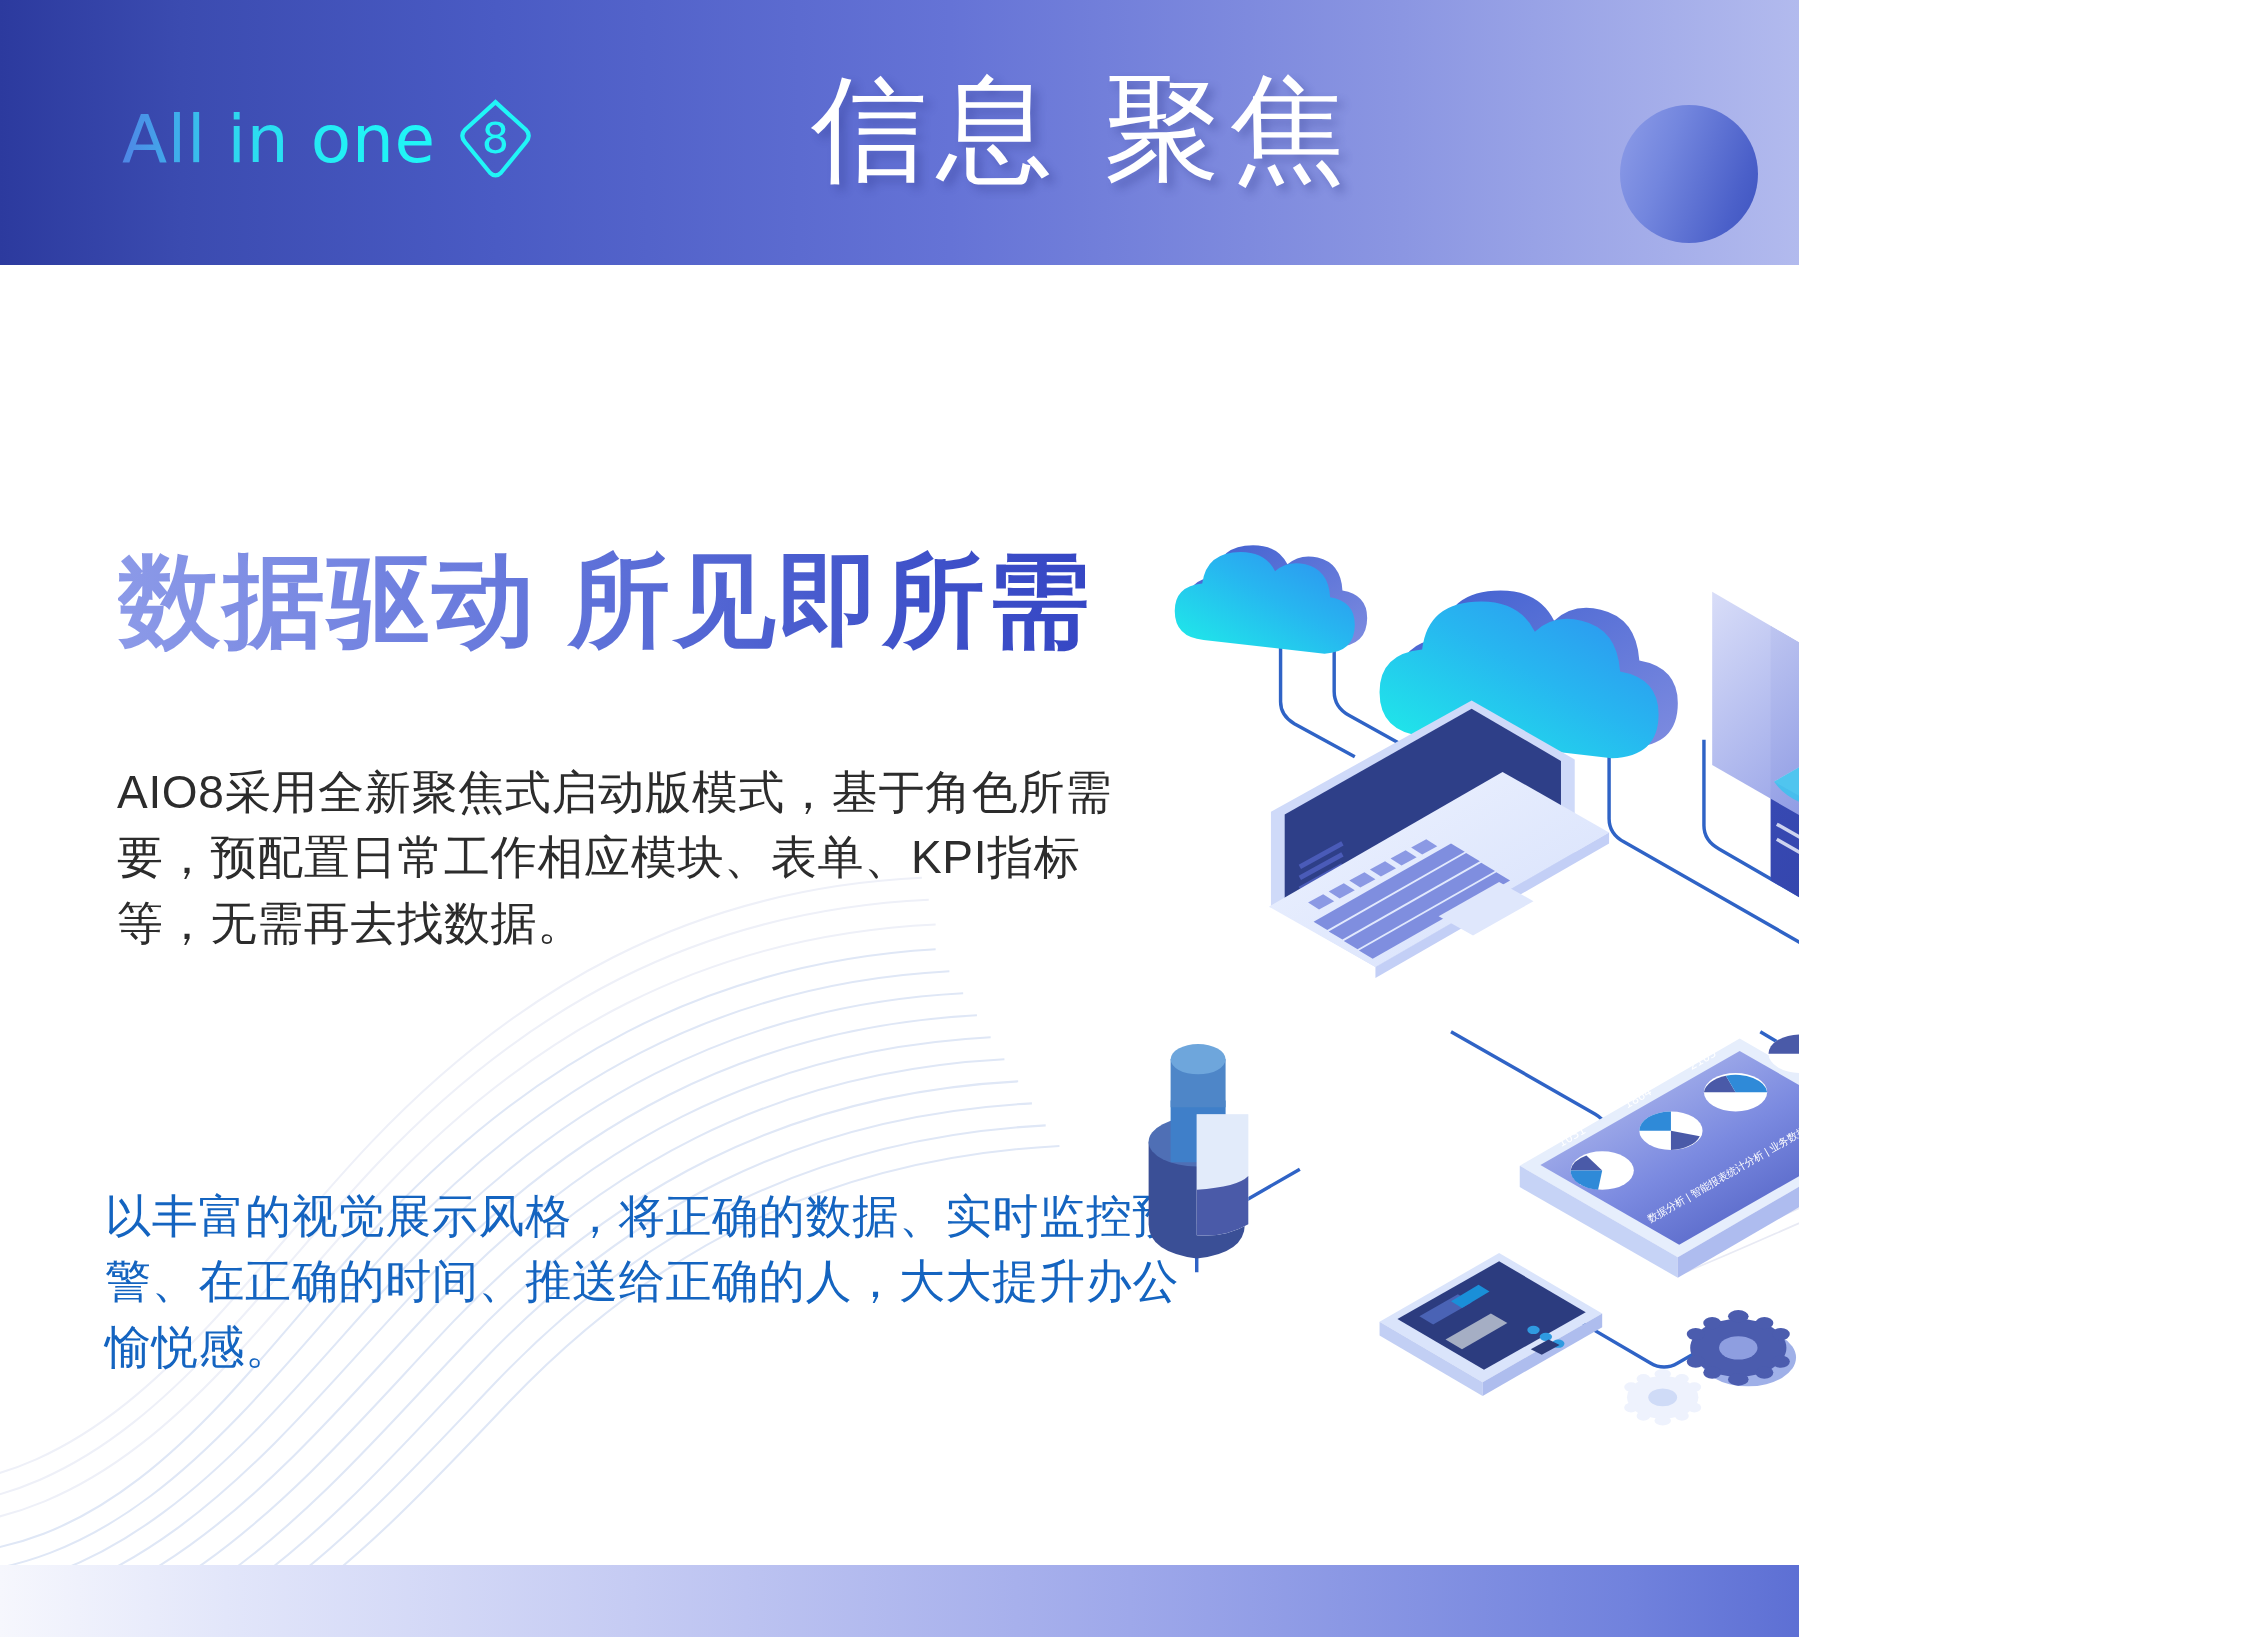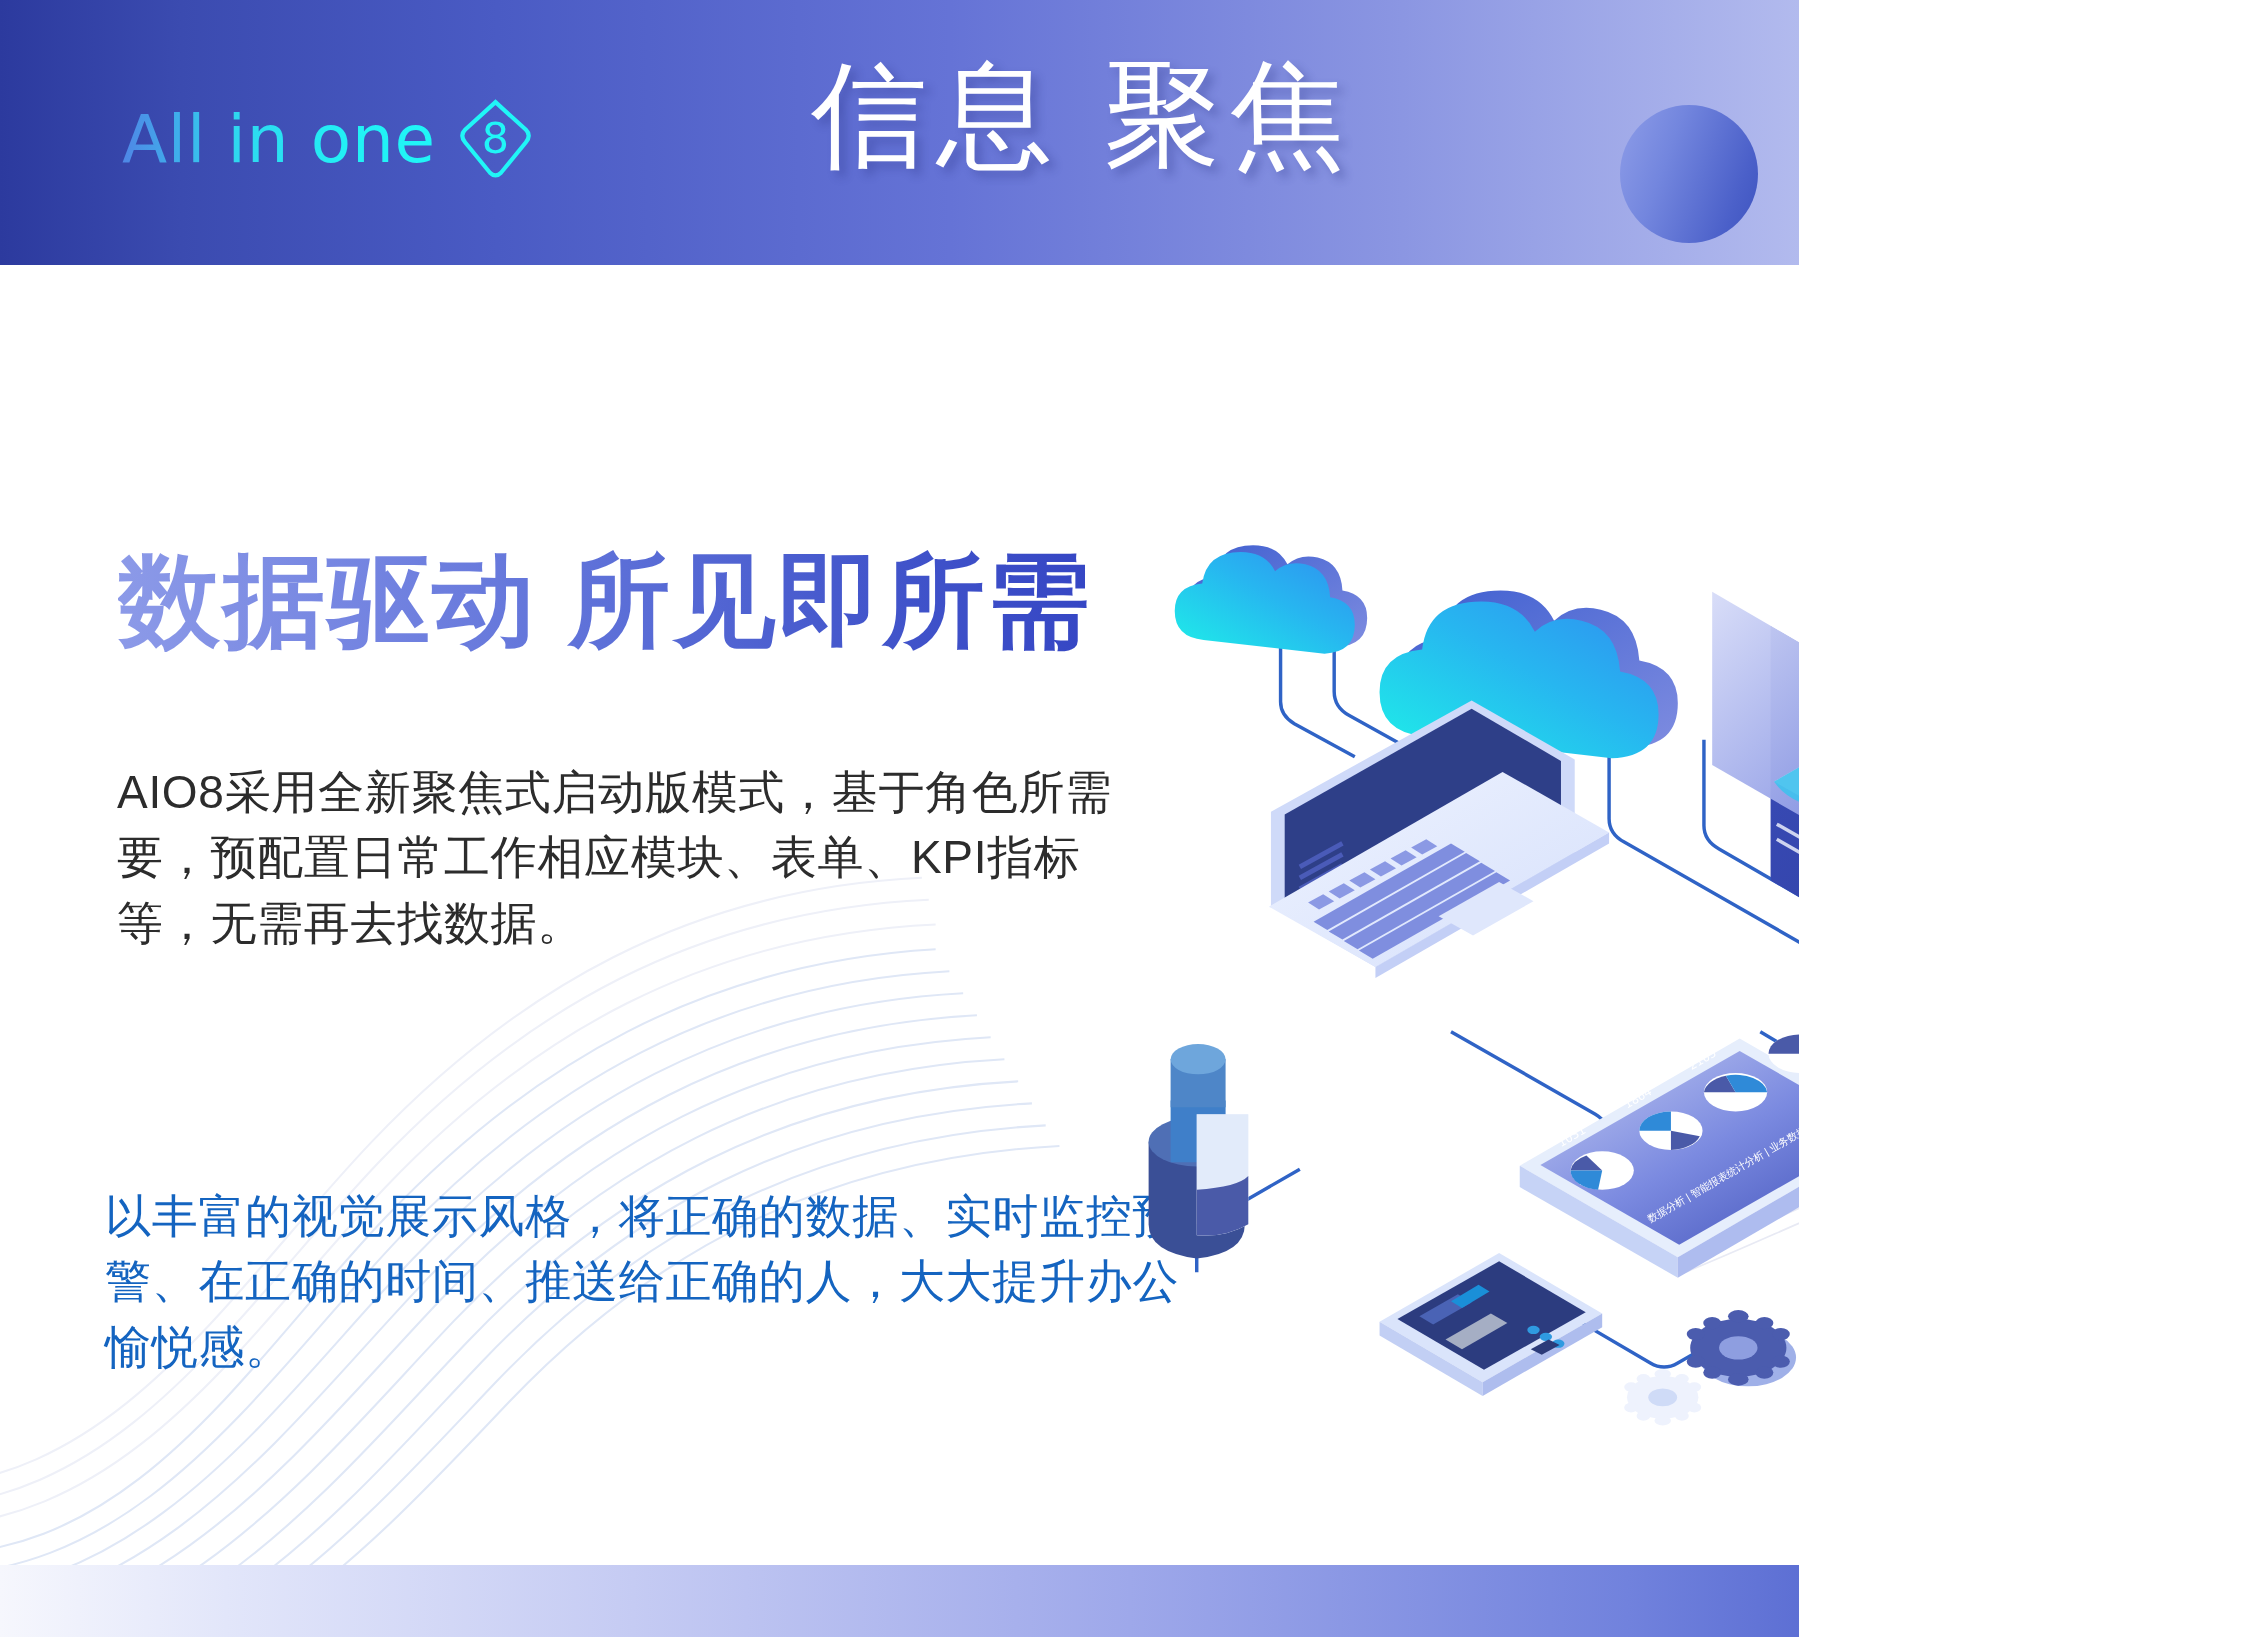--- a/index.html
+++ b/index.html
@@ -31,21 +31,21 @@
     font-size:66px; font-weight:400; letter-spacing:0.7px; line-height:1;
     background:linear-gradient(90deg,#4f86e6 0%,#2fd6ef 35%,#22f0f5 70%,#20f6f7 100%);
     -webkit-background-clip:text; background-clip:text; color:transparent;
     font-family:"DejaVu Sans",sans-serif;
   }
   .logo-badge { position:relative; width:83px; height:83px; }
   .logo-badge svg { display:block; width:83px; height:83px; }
 
   
   .header-title {
-    position:absolute; left:811px; top:57px;
+    position:absolute; left:811px; top:71px;
     font-size:116px; font-weight:400; color:#ffffff; letter-spacing:9.6px;
     line-height:1; text-shadow:6.2px 6.2px 9.6px rgba(40,50,130,.33);
     white-space:nowrap;
   }
   .header-subtitle {
     position:absolute; left:1150px; top:297px;
     font-size:76px; font-weight:300; letter-spacing:1.4px; line-height:1.1;
     background:linear-gradient(90deg,#8ea4ee 0%,#6f86e2 35%,#4a5fcf 70%,#303fb4 100%);
     -webkit-background-clip:text; background-clip:text; color:transparent;
     font-family:"DejaVu Sans",sans-serif; white-space:nowrap;

